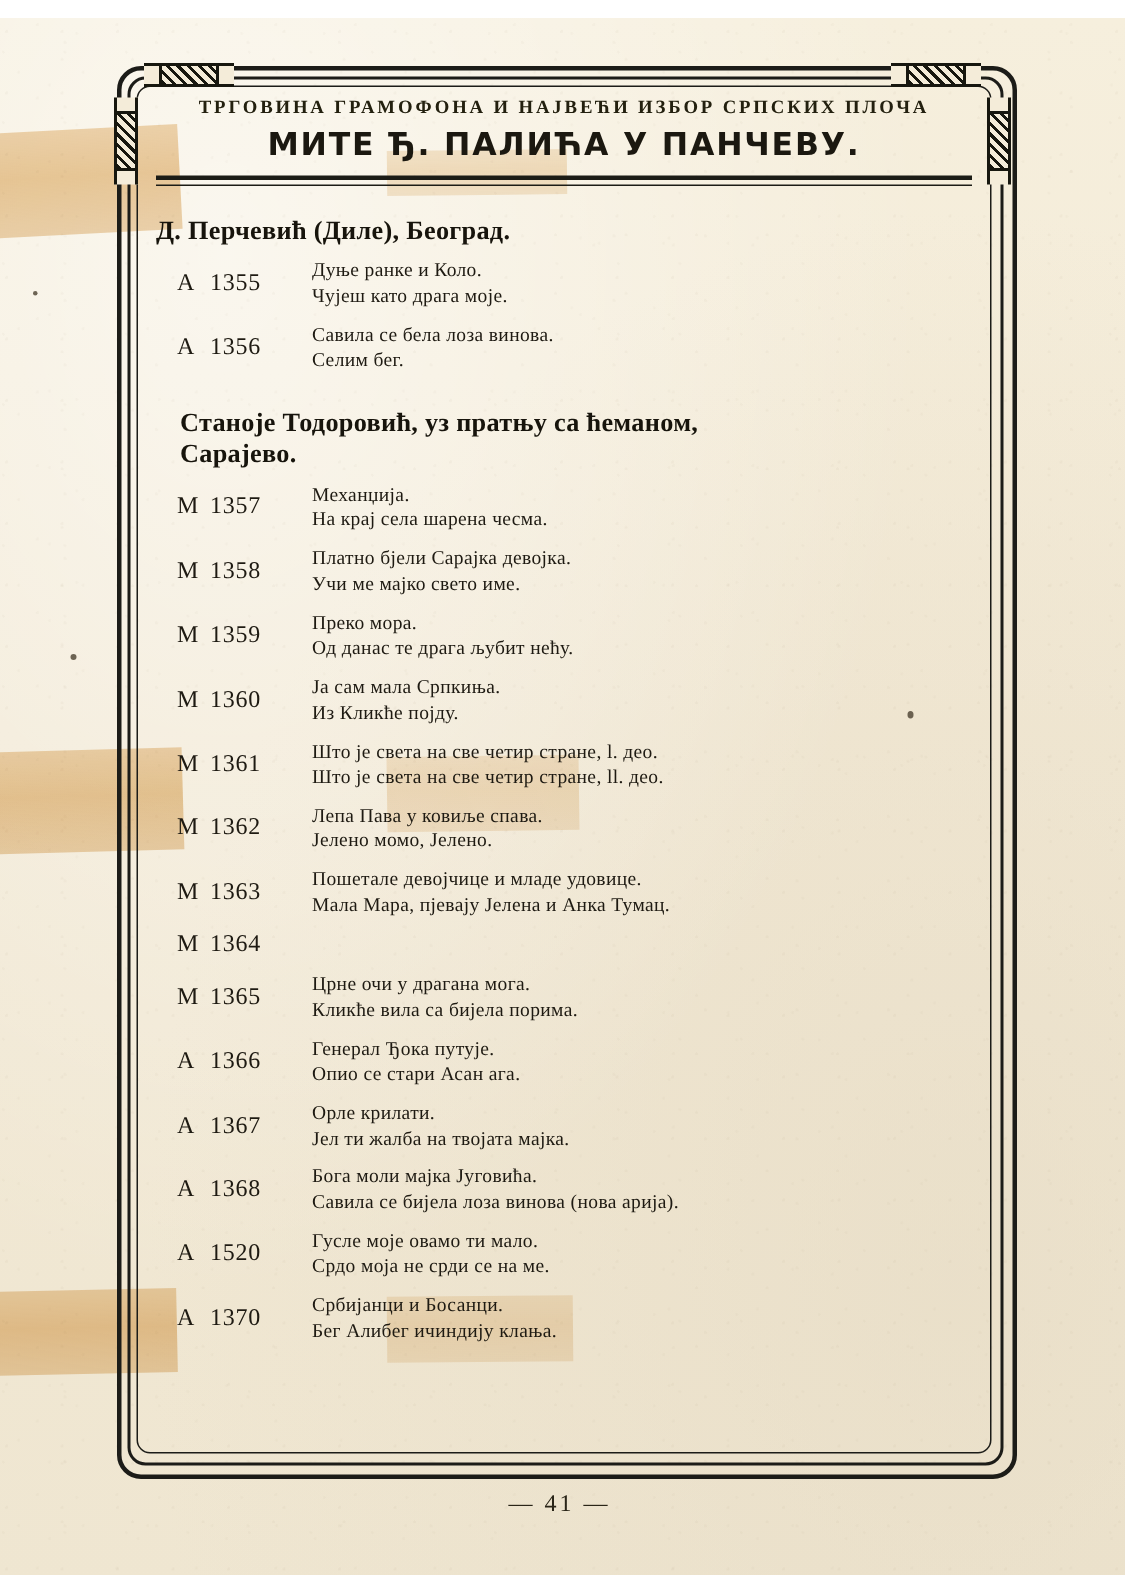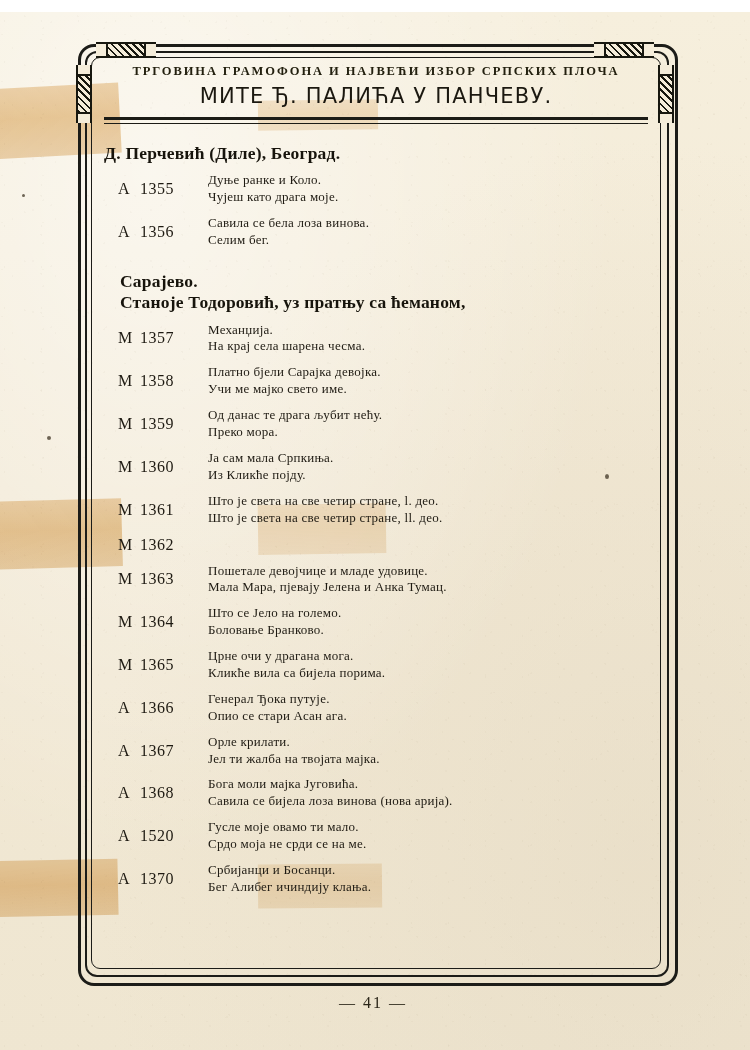--- a/index.html
+++ b/index.html
@@ -141,20 +141,21 @@
     white-space: nowrap;
     color: #23200f;
   }
   .shop-name {
     text-align: center;
     font-family: "DejaVu Sans", "Liberation Sans", sans-serif;
     font-size: 21px;
     letter-spacing: 1.2px;
     margin-top: 5px;
     color: #1b1810;
+    font-weight: bold;
   }
 
   .rule-double {
     margin-top: 9px;
     border-top: 3px solid #1c1c16;
     border-bottom: 1px solid #1c1c16;
     height: 3px;
   }
 
   .section-title {
@@ -269,22 +270,22 @@
           <span class="cat-digits">1356</span>
         </div>
         <div class="titles">
           <div class="t">Савила се бела лоза винова.</div>
           <div class="t">Селим бег.</div>
         </div>
       </div>
     </div>
 
     <div class="section-title second">
+      <div>Станоје Тодоровић, уз пратњу са ћеманом,</div>
       <div>Сарајево.</div>
-      <div>Станоје Тодоровић, уз пратњу са ћеманом,</div>
     </div>
 
     <div class="catalog" id="section2-list">
         <div class="entry">
           <div class="cat-no">
             <span class="cat-prefix">М</span>
             <span class="cat-digits">1357</span>
           </div>
           <div class="titles">
             <div class="t">Механџија.</div>
@@ -300,22 +301,22 @@
             <div class="t">Платно бјели Сарајка девојка.</div>
             <div class="t">Учи ме мајко свето име.</div>
           </div>
         </div>
         <div class="entry">
           <div class="cat-no">
             <span class="cat-prefix">М</span>
             <span class="cat-digits">1359</span>
           </div>
           <div class="titles">
+            <div class="t">Преко мора.</div>
             <div class="t">Од данас те драга љубит нећу.</div>
-            <div class="t">Преко мора.</div>
           </div>
         </div>
         <div class="entry">
           <div class="cat-no">
             <span class="cat-prefix">М</span>
             <span class="cat-digits">1360</span>
           </div>
           <div class="titles">
             <div class="t">Ја сам мала Српкиња.</div>
             <div class="t">Из Кликће појду.</div>
@@ -329,40 +330,40 @@
           <div class="titles">
             <div class="t">Што је света на све четир стране, l. део.</div>
             <div class="t">Што је света на све четир стране, ll. део.</div>
           </div>
         </div>
         <div class="entry">
           <div class="cat-no">
             <span class="cat-prefix">М</span>
             <span class="cat-digits">1362</span>
           </div>
+          <div class="titles">
+            <div class="t">Лепа Пава у ковиље спава.</div>
+            <div class="t">Јелено момо, Јелено.</div>
+          </div>
         </div>
         <div class="entry">
           <div class="cat-no">
             <span class="cat-prefix">М</span>
             <span class="cat-digits">1363</span>
           </div>
           <div class="titles">
             <div class="t">Пошетале девојчице и младе удовице.</div>
             <div class="t">Мала Мара, пјевају Јелена и Анка  Тумац.</div>
           </div>
         </div>
         <div class="entry">
           <div class="cat-no">
             <span class="cat-prefix">М</span>
             <span class="cat-digits">1364</span>
           </div>
-          <div class="titles">
-            <div class="t">Што се Јело на големо.</div>
-            <div class="t">Боловање Бранково.</div>
-          </div>
         </div>
         <div class="entry">
           <div class="cat-no">
             <span class="cat-prefix">М</span>
             <span class="cat-digits">1365</span>
           </div>
           <div class="titles">
             <div class="t">Црне очи у драгана мога.</div>
             <div class="t">Кликће вила са бијела порима.</div>
           </div>

